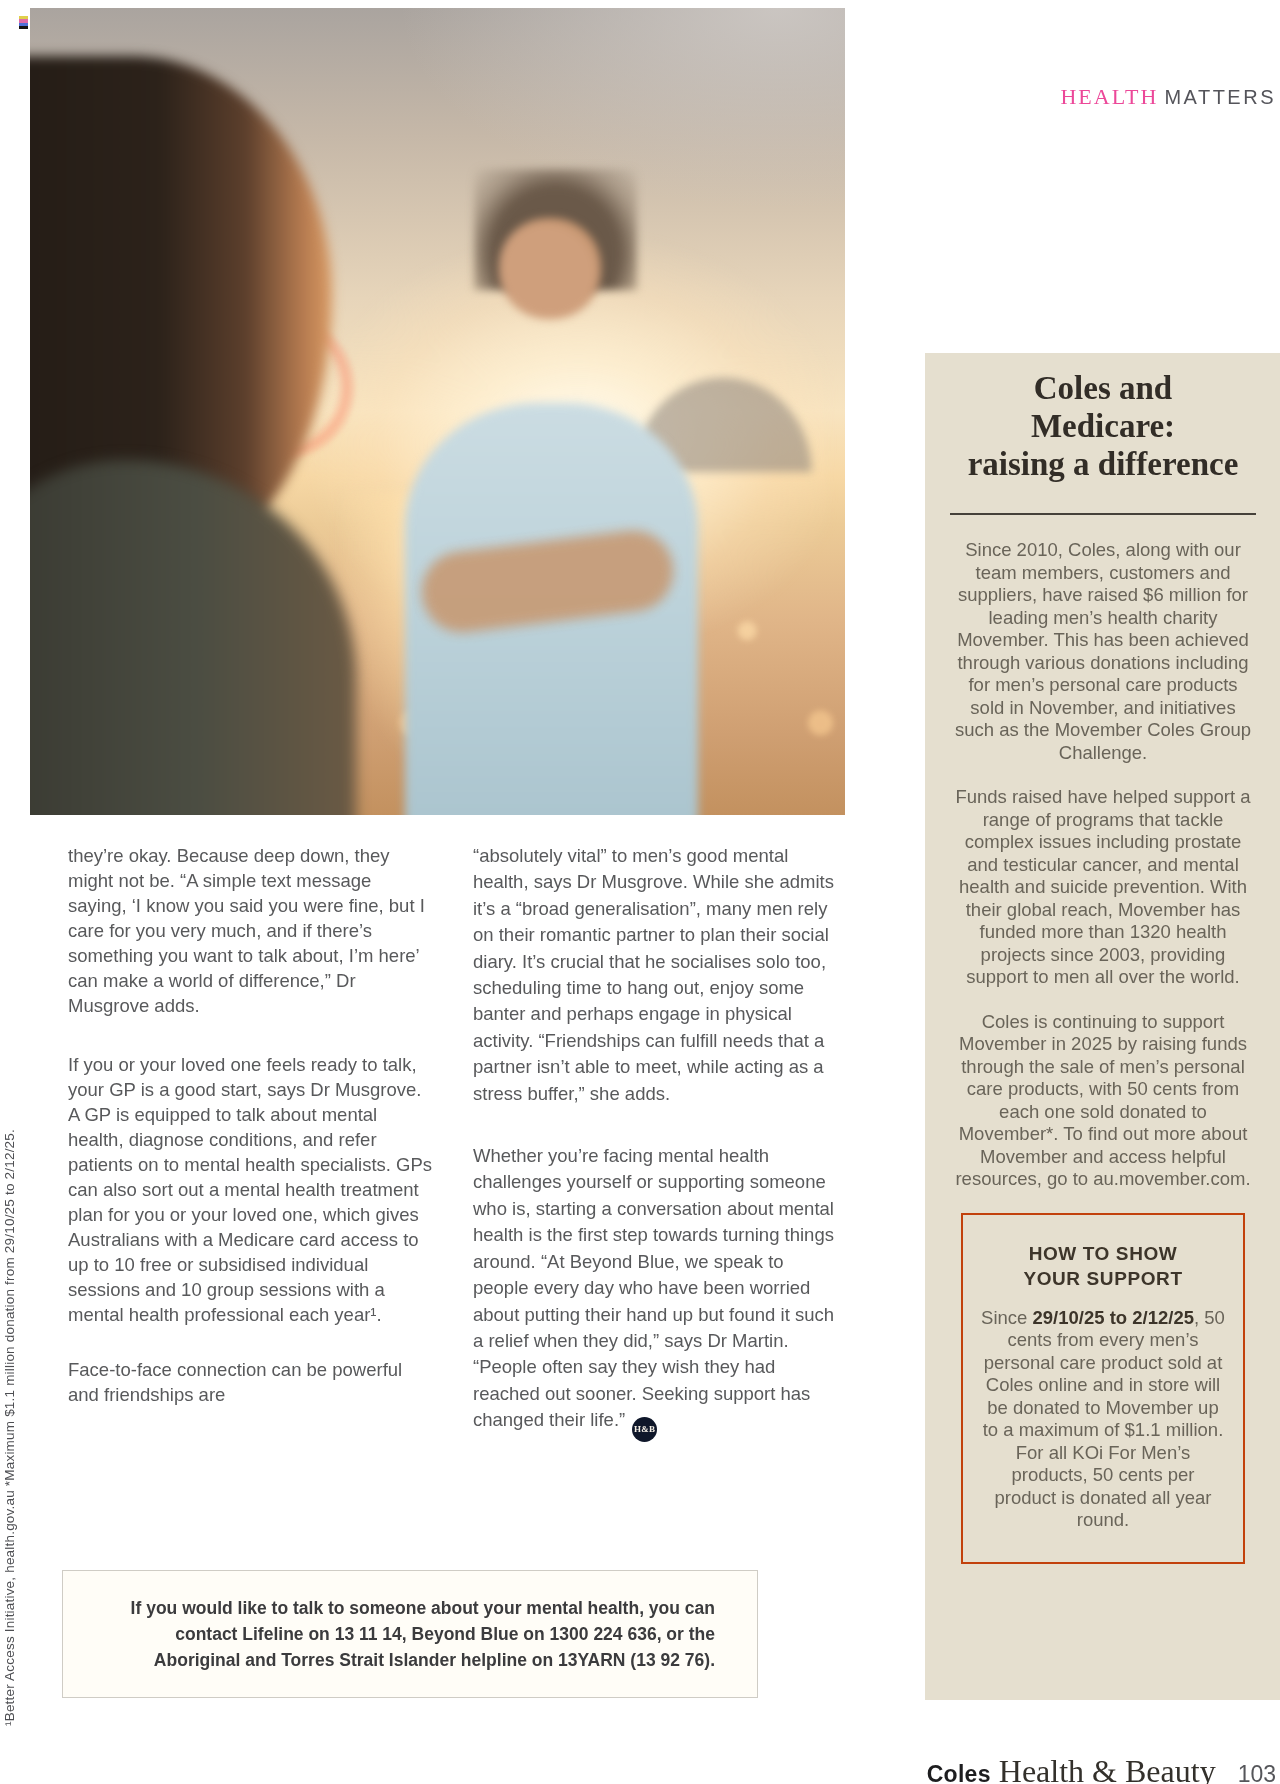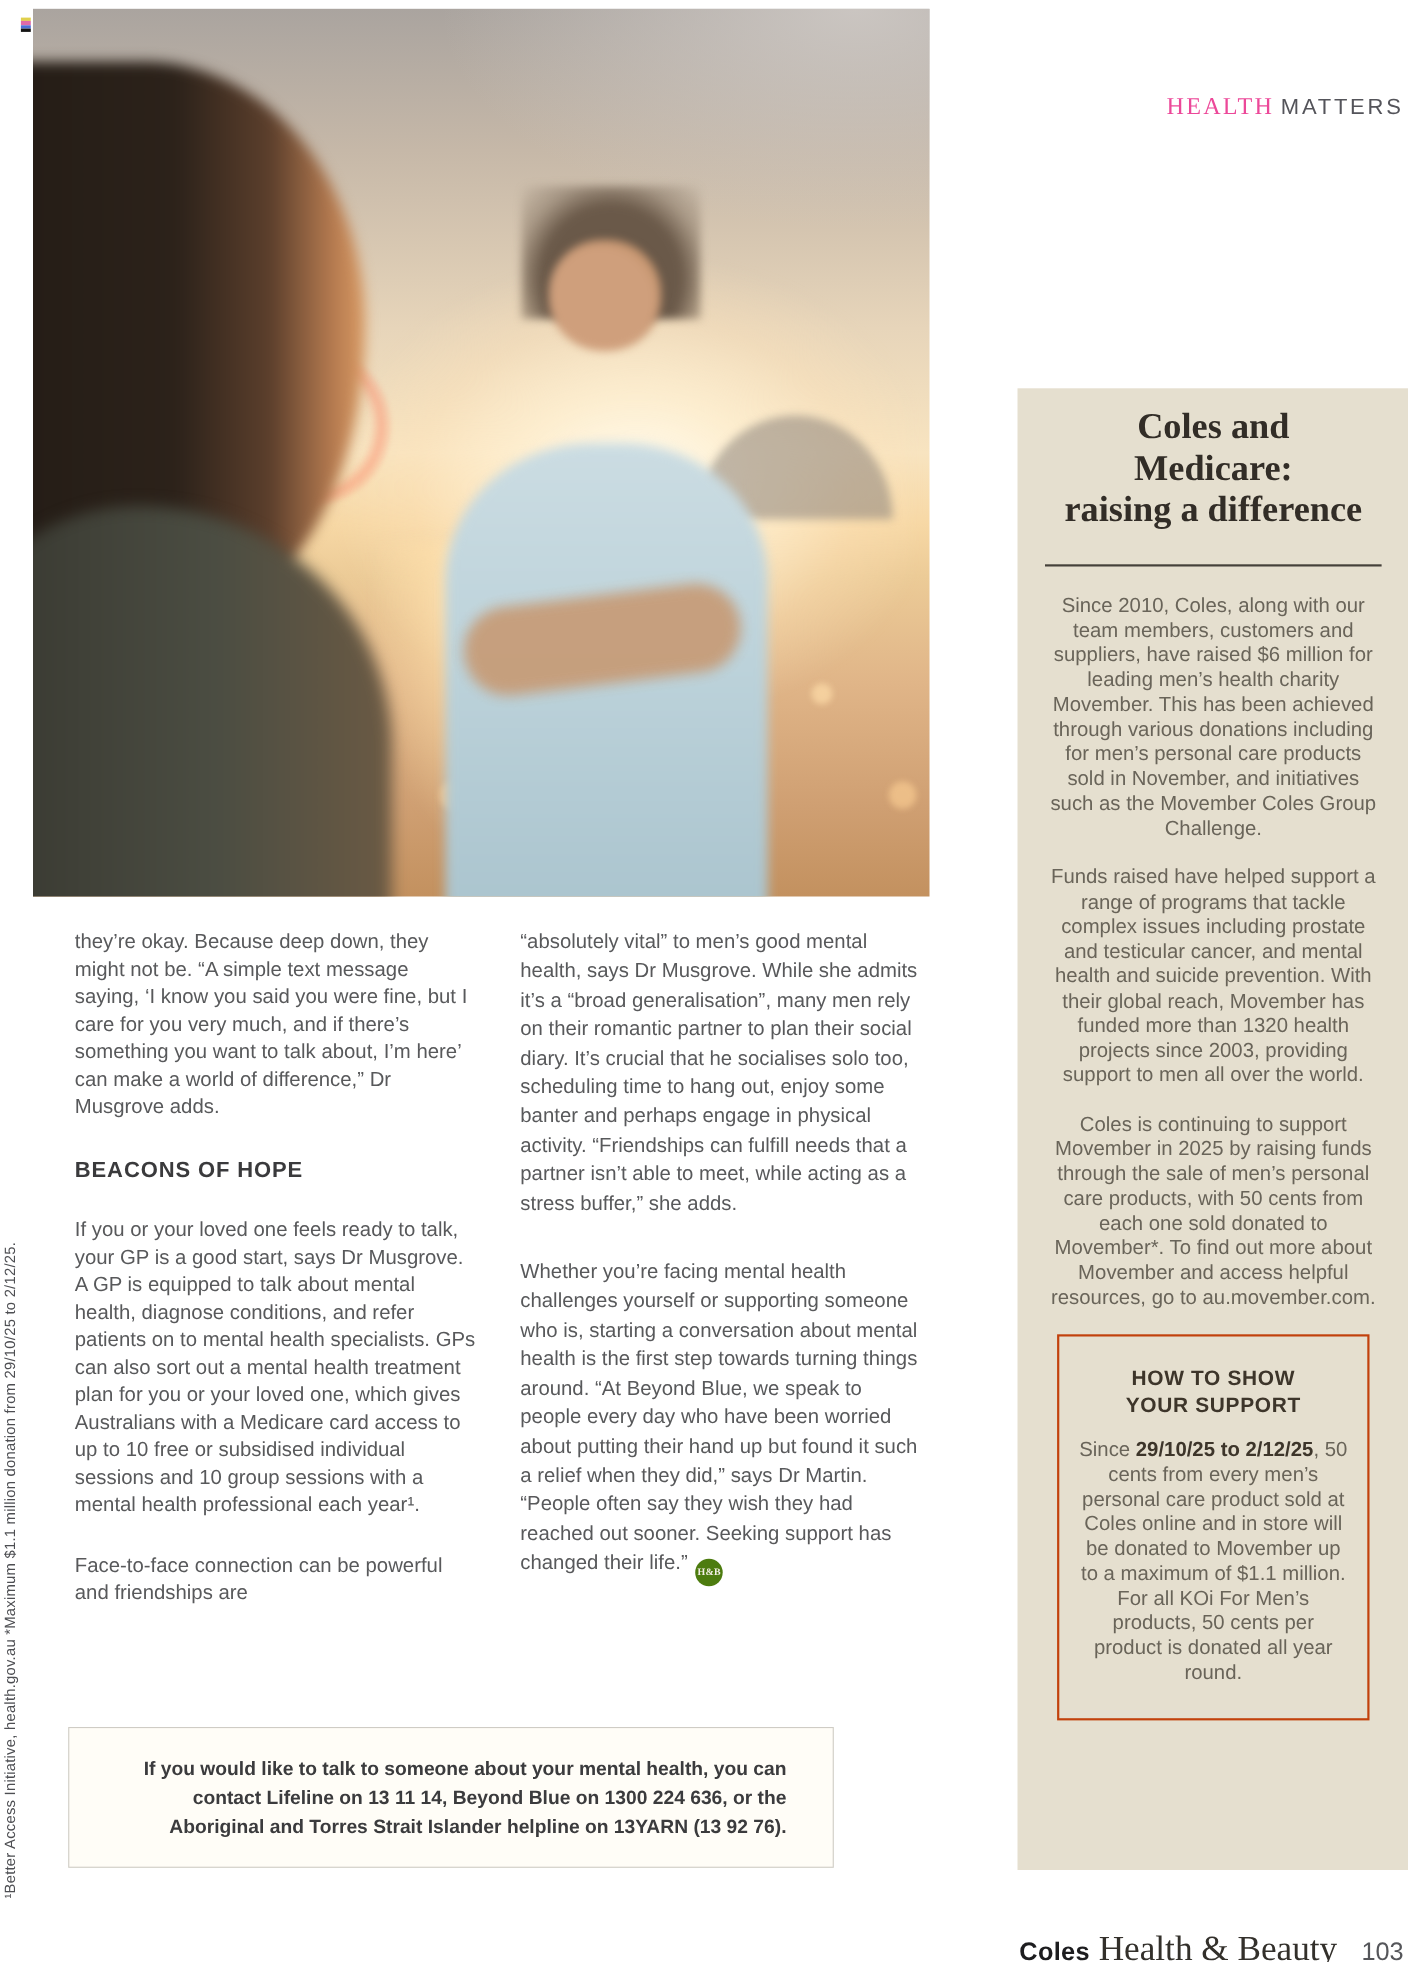--- a/index.html
+++ b/index.html
@@ -77,21 +77,21 @@
 
   
   .col { position:absolute; top:843px; color:#58595b; font-size:18.5px; }
   .col p { margin:0; }
   .col1 { left:68px;  width:366px; line-height:25px; }
   .col2 { left:473px; width:366px; line-height:26.4px; }
   .col1 .p1 { margin-bottom:34px; }
   .col1 h3 { margin:0 0 28px 0; font-size:20px; font-weight:bold; color:#3a3a3c; letter-spacing:.8px; }
   .col1 .p2 { margin-bottom:30px; }
   .col2 .p1 { margin-bottom:36px; }
-  .endmark { display:inline-block; width:25px; height:25px; border-radius:50%; background:#4d7c0f;
+  .endmark { display:inline-block; width:25px; height:25px; border-radius:50%; background:#0f172a;
     color:#f4efe6; font-family:"Liberation Serif", serif; font-size:9px; font-weight:bold;
     text-align:center; line-height:25px; vertical-align:-6px; margin-left:7px; letter-spacing:.3px; }
 
   
   .helpbox { position:absolute; left:62px; top:1570px; width:696px; height:128px; box-sizing:border-box;
     background:#fffdf7; border:1px solid #cfccc5; display:flex; align-items:center; justify-content:center; }
   .helpbox p { margin:0; padding:0 42px; text-align:right; font-weight:bold;
     font-size:17.5px; line-height:26px; color:#3b3b3d; }
 
   
@@ -143,21 +143,20 @@
     <div class="man-right-body"></div>
     <div class="man-right-arm"></div>
     <div class="flare-ring"></div>
     <div class="flare-core"></div>
     <div class="man-left-head"></div>
     <div class="man-left-shoulder"></div>
   </div>
 
   <div class="col col1">
     <p class="p1">they’re okay. Because deep down, they might not be. “A simple text message saying, ‘I know you said you were fine, but I care for you very much, and if there’s something you want to talk about, I’m here’ can make a world of difference,” Dr Musgrove adds.</p>
-    <h3>BEACONS OF HOPE</h3>
     <p class="p2">If you or your loved one feels ready to talk, your GP is a good start, says Dr Musgrove. A GP is equipped to talk about mental health, diagnose conditions, and refer patients on to mental health specialists. GPs can also sort out a mental health treatment plan for you or your loved one, which gives Australians with a Medicare card access to up to 10 free or subsidised individual sessions and 10 group sessions with a mental health professional each year¹.</p>
     <p class="p3">Face-to-face connection can be powerful and friendships are</p>
   </div>
 
   <div class="col col2">
     <p class="p1">“absolutely vital” to men’s good mental health, says Dr Musgrove. While she admits it’s a “broad generalisation”, many men rely on their romantic partner to plan their social diary. It’s crucial that he socialises solo too, scheduling time to hang out, enjoy some banter and perhaps engage in physical activity. “Friendships can fulfill needs that a partner isn’t able to meet, while acting as a stress buffer,” she adds.</p>
     <p class="p2"><span>Whether you’re facing mental health challenges yourself or supporting someone who is, starting a conversation about mental health is the first step towards turning things around. “At Beyond Blue, we speak to people every day who have been worried about putting their hand up but found it such a relief when they did,” says Dr Martin. “People often say they wish they had reached out sooner. Seeking support has changed their life.”</span><span class="endmark">H&amp;B</span></p>
   </div>
 
   <div class="helpbox">

